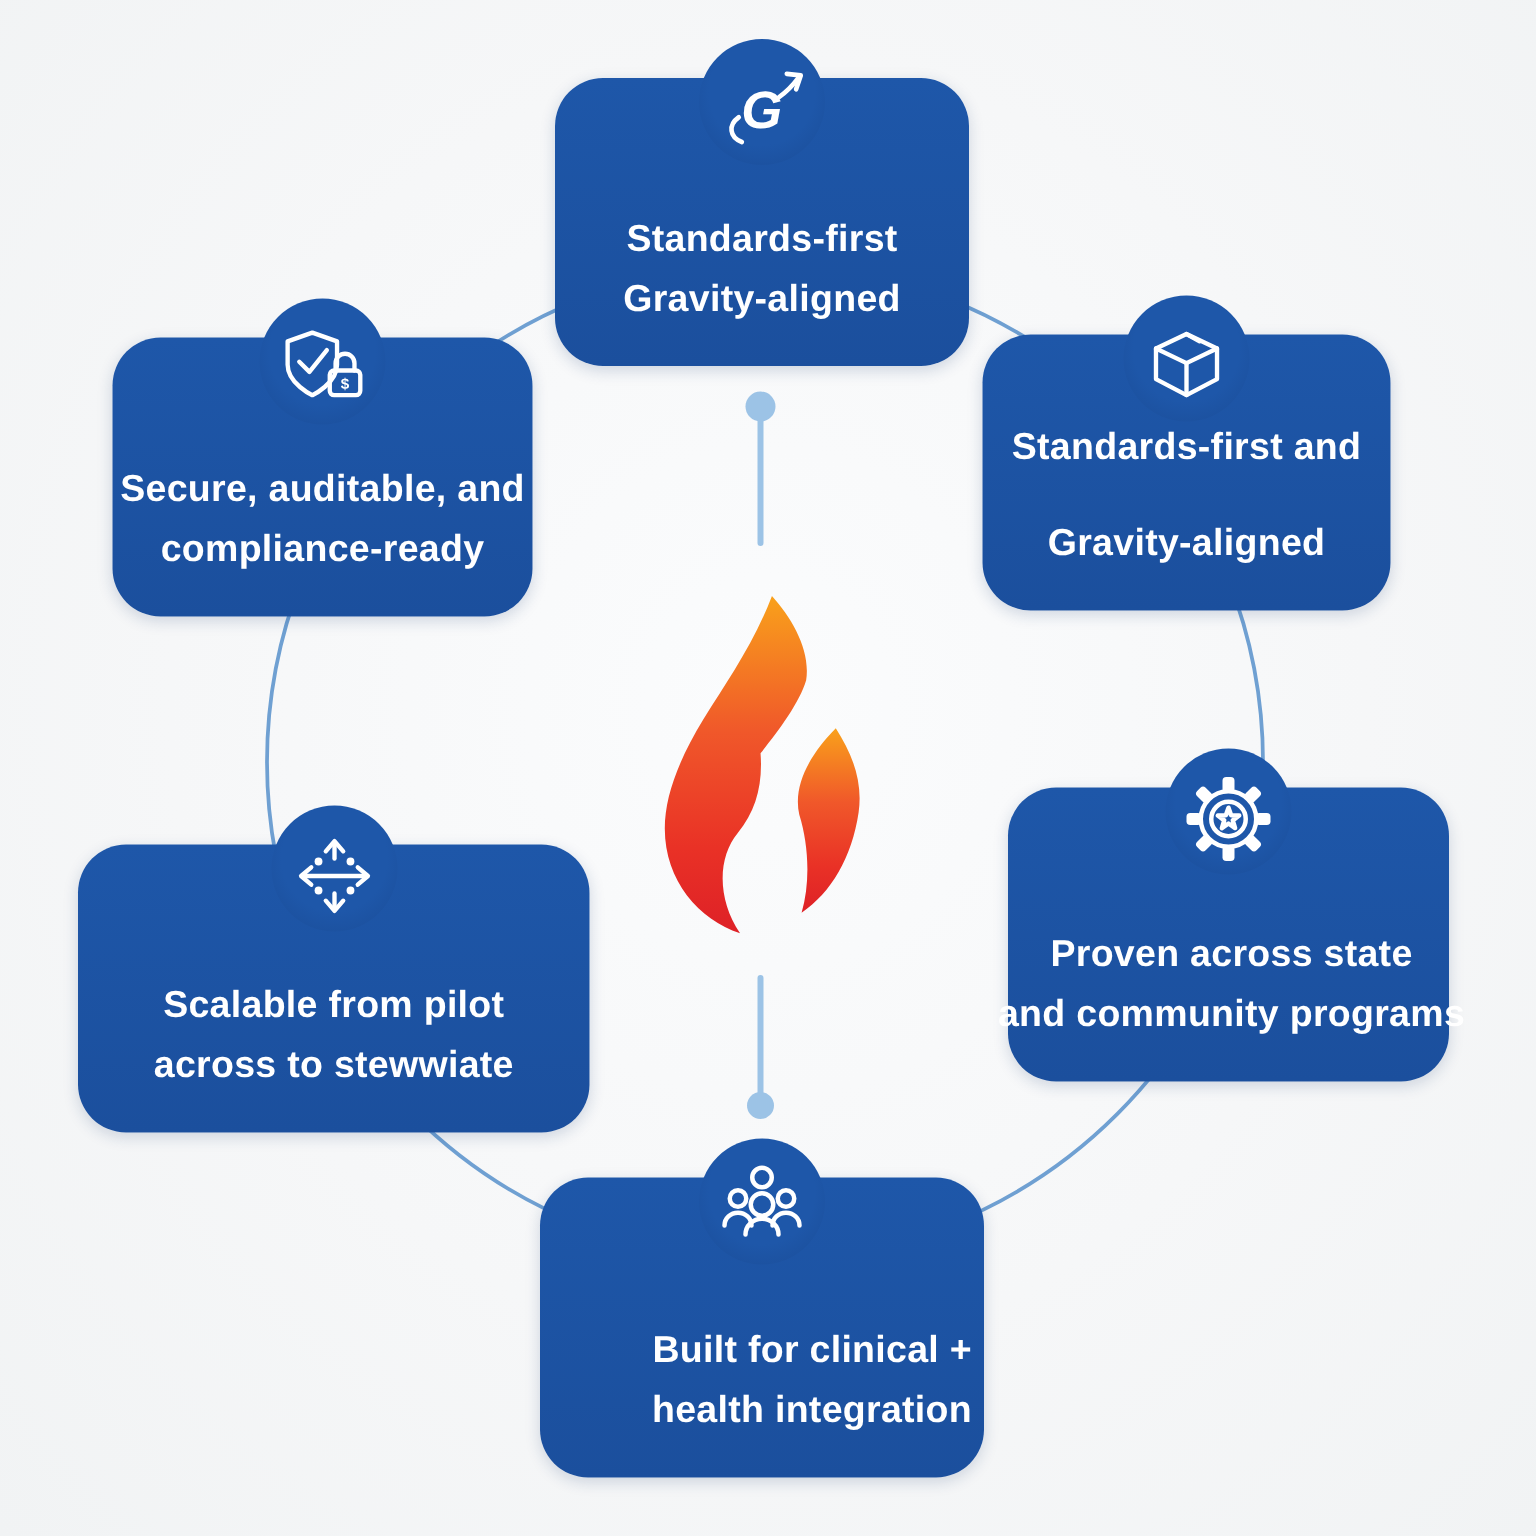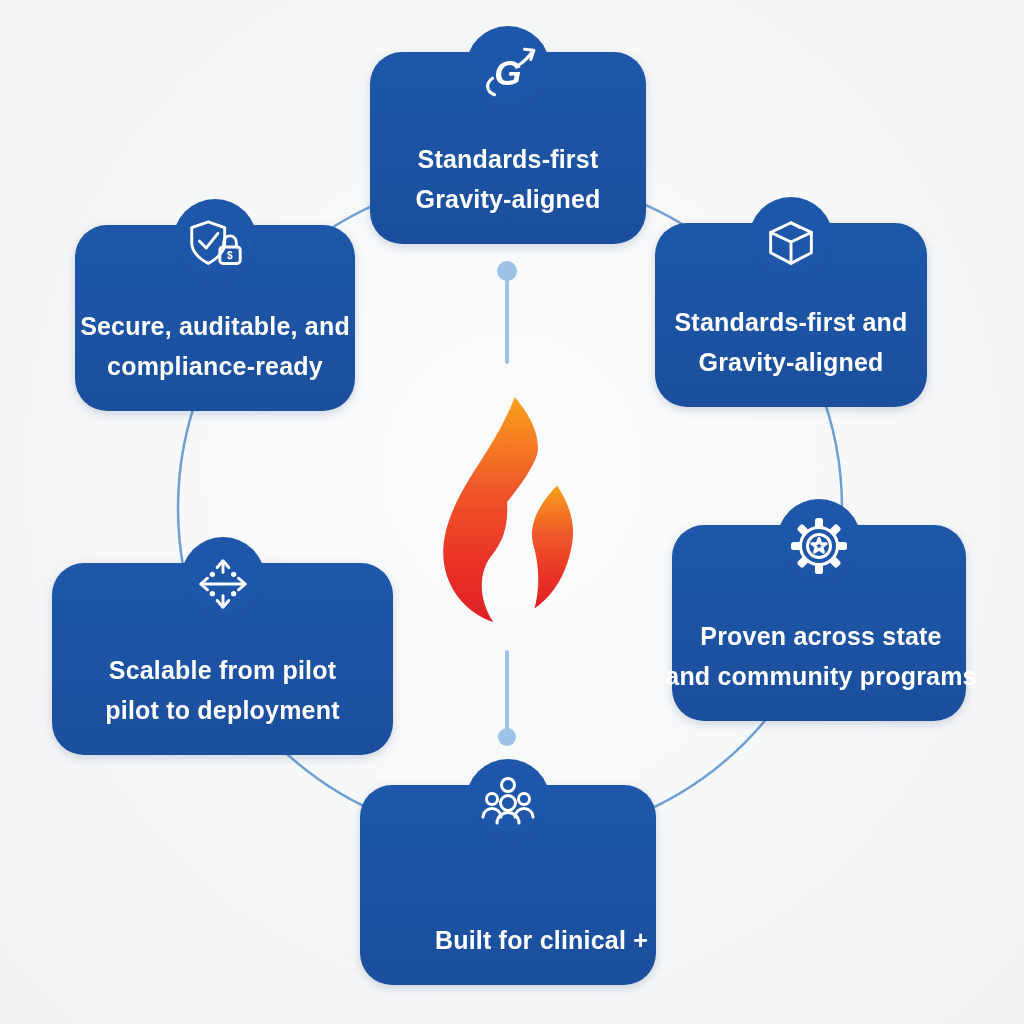--- a/index.html
+++ b/index.html
@@ -26,21 +26,21 @@
     background:radial-gradient(circle at 50% 42%, #1e57a9 55%, #1a4c97 100%);
     display:flex;align-items:center;justify-content:center;
   }
   .bump svg{margin-top:10px;}
   .line{white-space:nowrap;}
   .ic{stroke:#ffffff;stroke-width:3;fill:none;stroke-linecap:round;stroke-linejoin:round;}
   .ic-fill{fill:#ffffff;stroke:none;}
   
   .card-top{left:370px;top:52px;width:276px;height:192px;}
   .card-top-left{left:75px;top:225px;width:280px;height:186px;}
-  .card-top-right{left:655px;top:223px;width:272px;height:184px;}
+  .card-top-right{left:655px;top:223px;width:272px;height:184px;gap:24px;}
   .card-right{left:672px;top:525px;width:294px;height:196px;padding-left:12px;}
   .card-bottom-left{left:52px;top:563px;width:341px;height:192px;}
   .card-bottom{left:360px;top:785px;width:296px;height:200px;align-items:flex-end;}
 </style>
 </head>
 <body>
 
 <div class="stage">
 
   <svg class="bg-net" width="1024" height="1024">
@@ -142,31 +142,32 @@
         <polyline class="ic" points="26,49 32,56 38,49"></polyline>
         <g class="ic-fill">
           <circle cx="21" cy="22" r="2.7"></circle>
           <circle cx="43" cy="22" r="2.7"></circle>
           <circle cx="21" cy="42" r="2.7"></circle>
           <circle cx="43" cy="42" r="2.7"></circle>
         </g>
       </svg>
     </div>
     <div class="line">Scalable from pilot</div>
-    <div class="line">pilot to deployment</div>
+    <div class="line">across to stewwiate</div>
   </div>
 
   <div class="card card-bottom">
     <div class="bump">
       <svg width="64" height="64" viewBox="0 0 64 64">
         <circle class="ic" cx="32" cy="11" r="6.5"></circle>
         <circle class="ic" cx="16" cy="25" r="5.5"></circle>
         <path class="ic" d="M7,43 A9,8.5 0 0 1 25,43"></path>
         <circle class="ic" cx="48" cy="25" r="5.5"></circle>
         <path class="ic" d="M39,43 A9,8.5 0 0 1 57,43"></path>
         <circle class="ic" cx="32" cy="29" r="7.5"></circle>
         <path class="ic" d="M21,49 A11,10.5 0 0 1 43,49"></path>
       </svg>
     </div>
     <div class="line">Built for clinical +</div>
+    <div class="line">health integration</div>
   </div>
 
 </div>
 
 </body></html>

